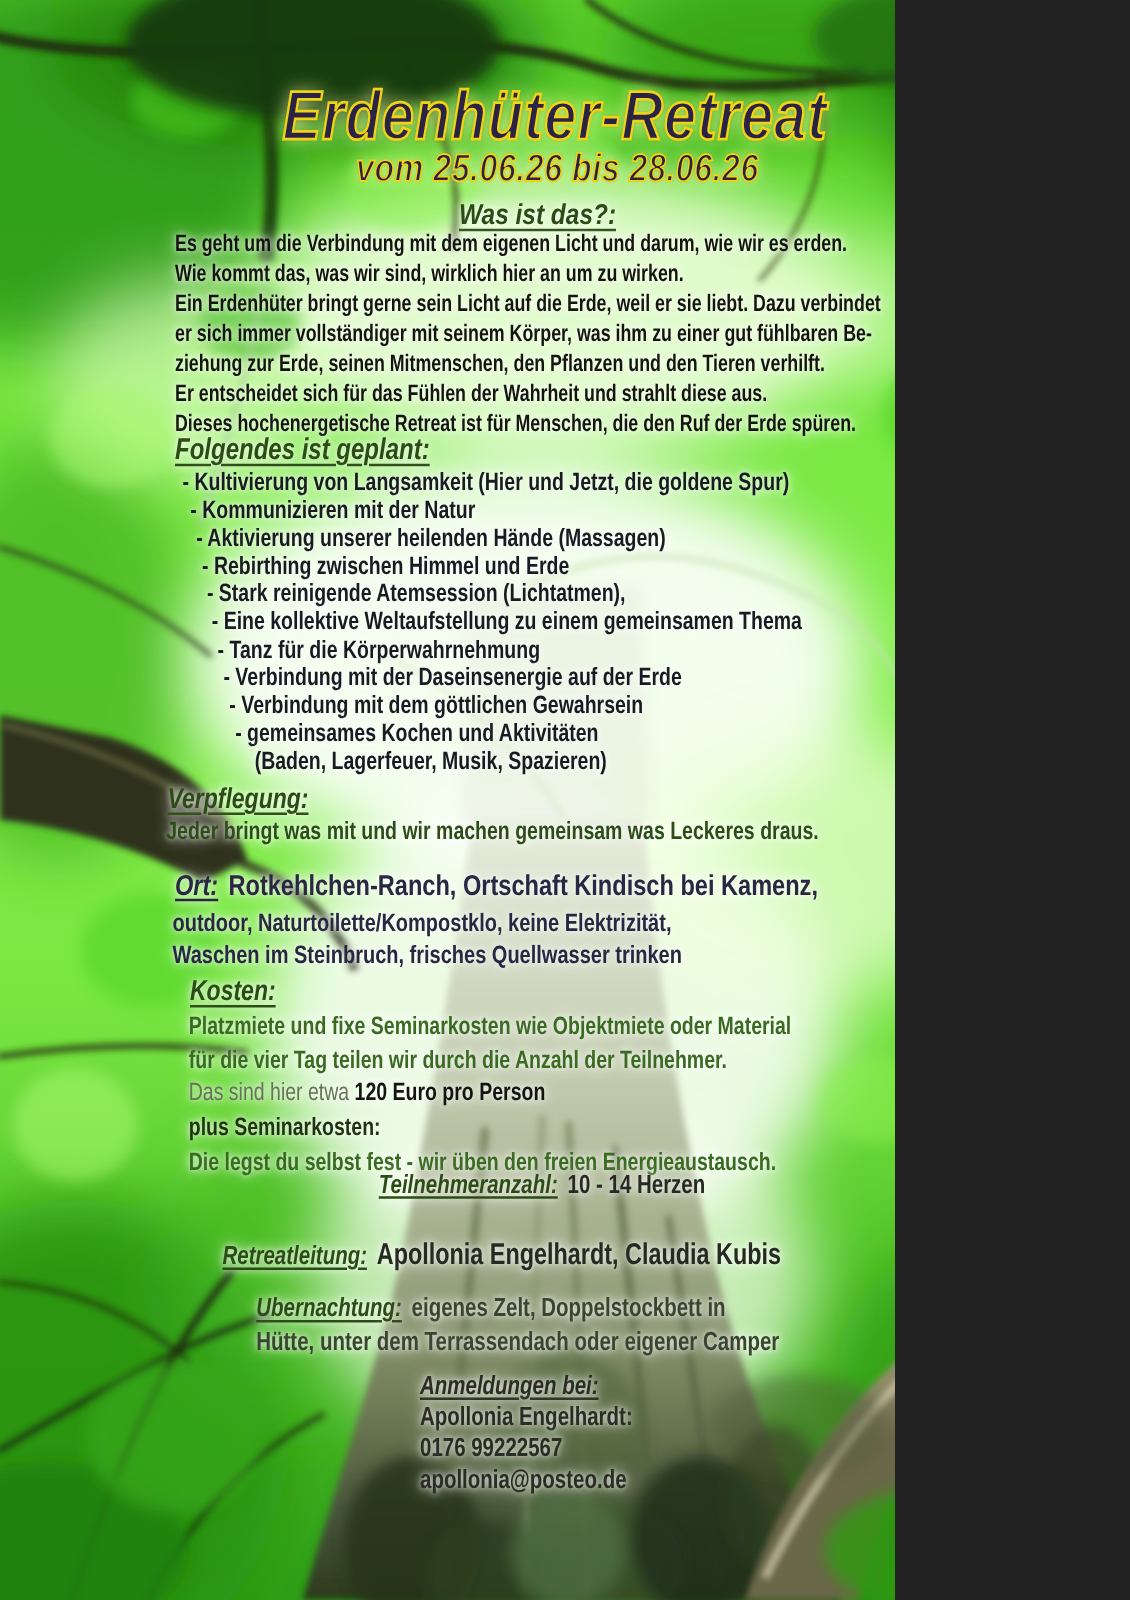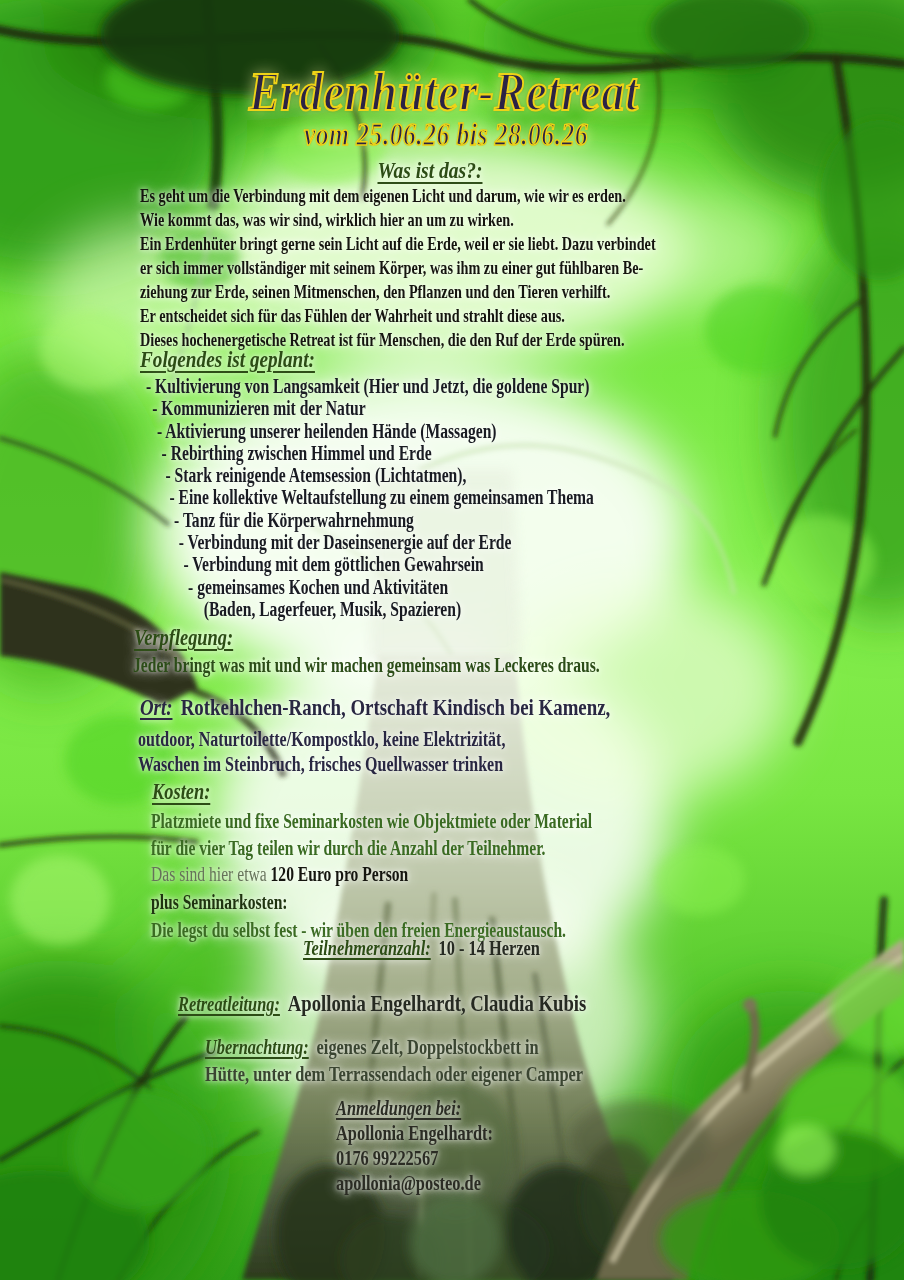--- a/index.html
+++ b/index.html
@@ -1,17 +1,17 @@
 <!DOCTYPE html>
 <html style="--title-fill: #2b2345; --title-stroke: #eed317; --heading-green: #2c4c15; --body-dark: #15150f; --list-dark: #191b22; --green-text: #2c4d18; --ort-navy: #292742; --kosten-green: #3a6b22; --muted-prefix: #66725a; --plus-dark: #1f3310; --val-dark: #262a22; --ueber-green: #3a4531; --contact-dark: #2b2c24;"><head>
 <meta charset="utf-8">
 <style>
   html,body{margin:0;padding:0;background:#222;}
-  .flyer{position:relative;width:904px;height:1280px;overflow:hidden;
-         font-family:Liberation Serif, serif;font-weight:bold;}
+  .flyer{position:relative;width:716px;height:1280px;overflow:hidden;
+         font-family:Liberation Sans, sans-serif;font-weight:bold;}
   .bg{position:absolute;left:0;top:0;width:904px;height:1280px;}
   .tx{position:absolute;white-space:nowrap;transform-origin:0 0;
       text-shadow:0 0 6px rgba(255,255,255,.85),0 0 14px rgba(255,255,255,.6),0 0 22px rgba(255,255,255,.4);}
   .ctr{left:0;width:904px;text-align:center;transform-origin:50% 0;}
 
   .title{top:60px;font-size:55px;font-style:italic;font-weight:800;letter-spacing:1px;
          color:var(--title-fill);-webkit-text-stroke:2.2px var(--title-stroke);
          transform:translateX(-8px) scaleX(.84);
          text-shadow:0 0 3px rgba(70,55,0,.55),0 0 16px rgba(255,255,170,.9);}
   .date{top:117px;font-size:31px;font-style:italic;font-weight:800;letter-spacing:.5px;

